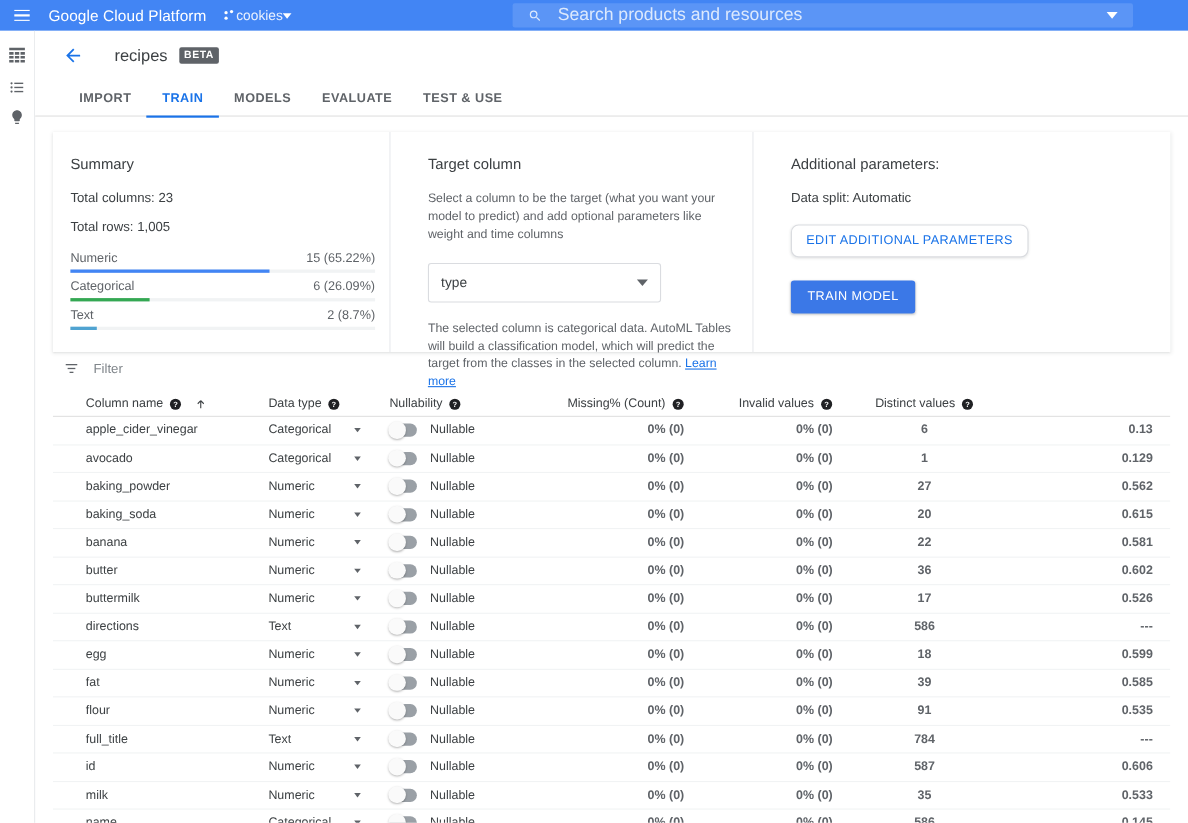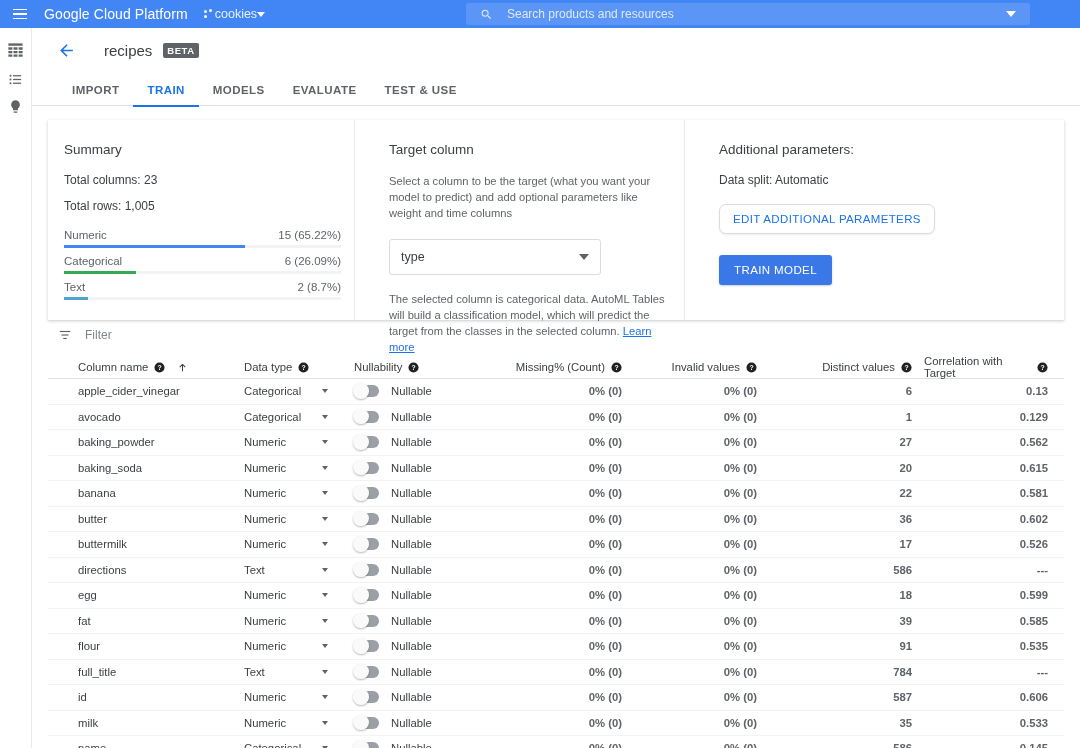--- a/index.html
+++ b/index.html
@@ -47,21 +47,21 @@
     width: 0; height: 0; border-left: 4.5px solid transparent;
     border-right: 4.5px solid transparent; border-top: 5px solid #fff;
   }
   .gcp-search {
     position: absolute; left: 466px; top: 3px;
     width: 564px; height: 22px;
     background: #5b95f6; border-radius: 2px;
     display: flex; align-items: center; cursor: text;
   }
   .gcp-search .mag { margin-left: 14px; margin-right: 14px; display: flex; }
-  .gcp-search .ph { color: #dce9fd; font-size: 12px; }
+  .gcp-search .ph { color: #dce9fd; font-size: 16px; }
   .gcp-search .chev {
     position: absolute; right: 14px;
     width: 0; height: 0; border-left: 5px solid transparent;
     border-right: 5px solid transparent; border-top: 6px solid #fff;
   }
 
   
   .rail {
     position: absolute; left: 0; top: 28px;
     width: 32px; height: 720px;
@@ -190,21 +190,21 @@
   .thead {
     height: 23px; border-bottom: 1px solid #e0e0e0;
     font-size: 11.3px; color: #3c4043; font-weight: 500;
   }
   .th, .td { display: flex; align-items: center; }
   .c-name  { width: 196px; padding-left: 30px; }
   .c-type  { width: 110px; }
   .c-null  { width: 135px; }
   .c-miss  { width: 145px; justify-content: flex-end; padding-right: 12px; }
   .c-inval { width: 135px; justify-content: flex-end; padding-right: 12px; }
-  .c-dist  { width: 155px; justify-content: flex-end; padding-right: 12px; }
+  .c-dist  { width: 155px; justify-content: center; padding-right: 12px; }
   .c-corr  { width: 140px; justify-content: flex-end; padding-right: 16px; }
   .help {
     display: inline-flex; margin-left: 6px; cursor: pointer;
   }
   .sort-arrow { margin-left: 12px; display: inline-flex; cursor: pointer; }
   .type-sel {
     display: flex; align-items: center; cursor: pointer; width: 96px;
     justify-content: space-between;
   }
   .type-caret {
@@ -418,29 +418,20 @@
     </div>
     <div class="th c-dist">
       <span>Distinct values</span>
       <span class="help">
         <svg width="11" height="11" viewBox="0 0 24 24" fill="#202124">
             <circle cx="12" cy="12" r="11"></circle>
             <text x="12" y="17" font-size="15" font-weight="bold" fill="#fff" text-anchor="middle" font-family="Liberation Sans, sans-serif">?</text>
           </svg>
       </span>
     </div>
-    <div class="th c-corr">
-      <span>Correlation with Target</span>
-      <span class="help">
-        <svg width="11" height="11" viewBox="0 0 24 24" fill="#202124">
-            <circle cx="12" cy="12" r="11"></circle>
-            <text x="12" y="17" font-size="15" font-weight="bold" fill="#fff" text-anchor="middle" font-family="Liberation Sans, sans-serif">?</text>
-          </svg>
-      </span>
-    </div>
   </div>
   <div id="tbody">
       <div class="tr">
         <div class="td c-name">apple_cider_vinegar</div>
         <div class="td c-type">
           <div class="type-sel">
             <span>Categorical</span>
             <span class="type-caret"></span>
           </div>
         </div>

